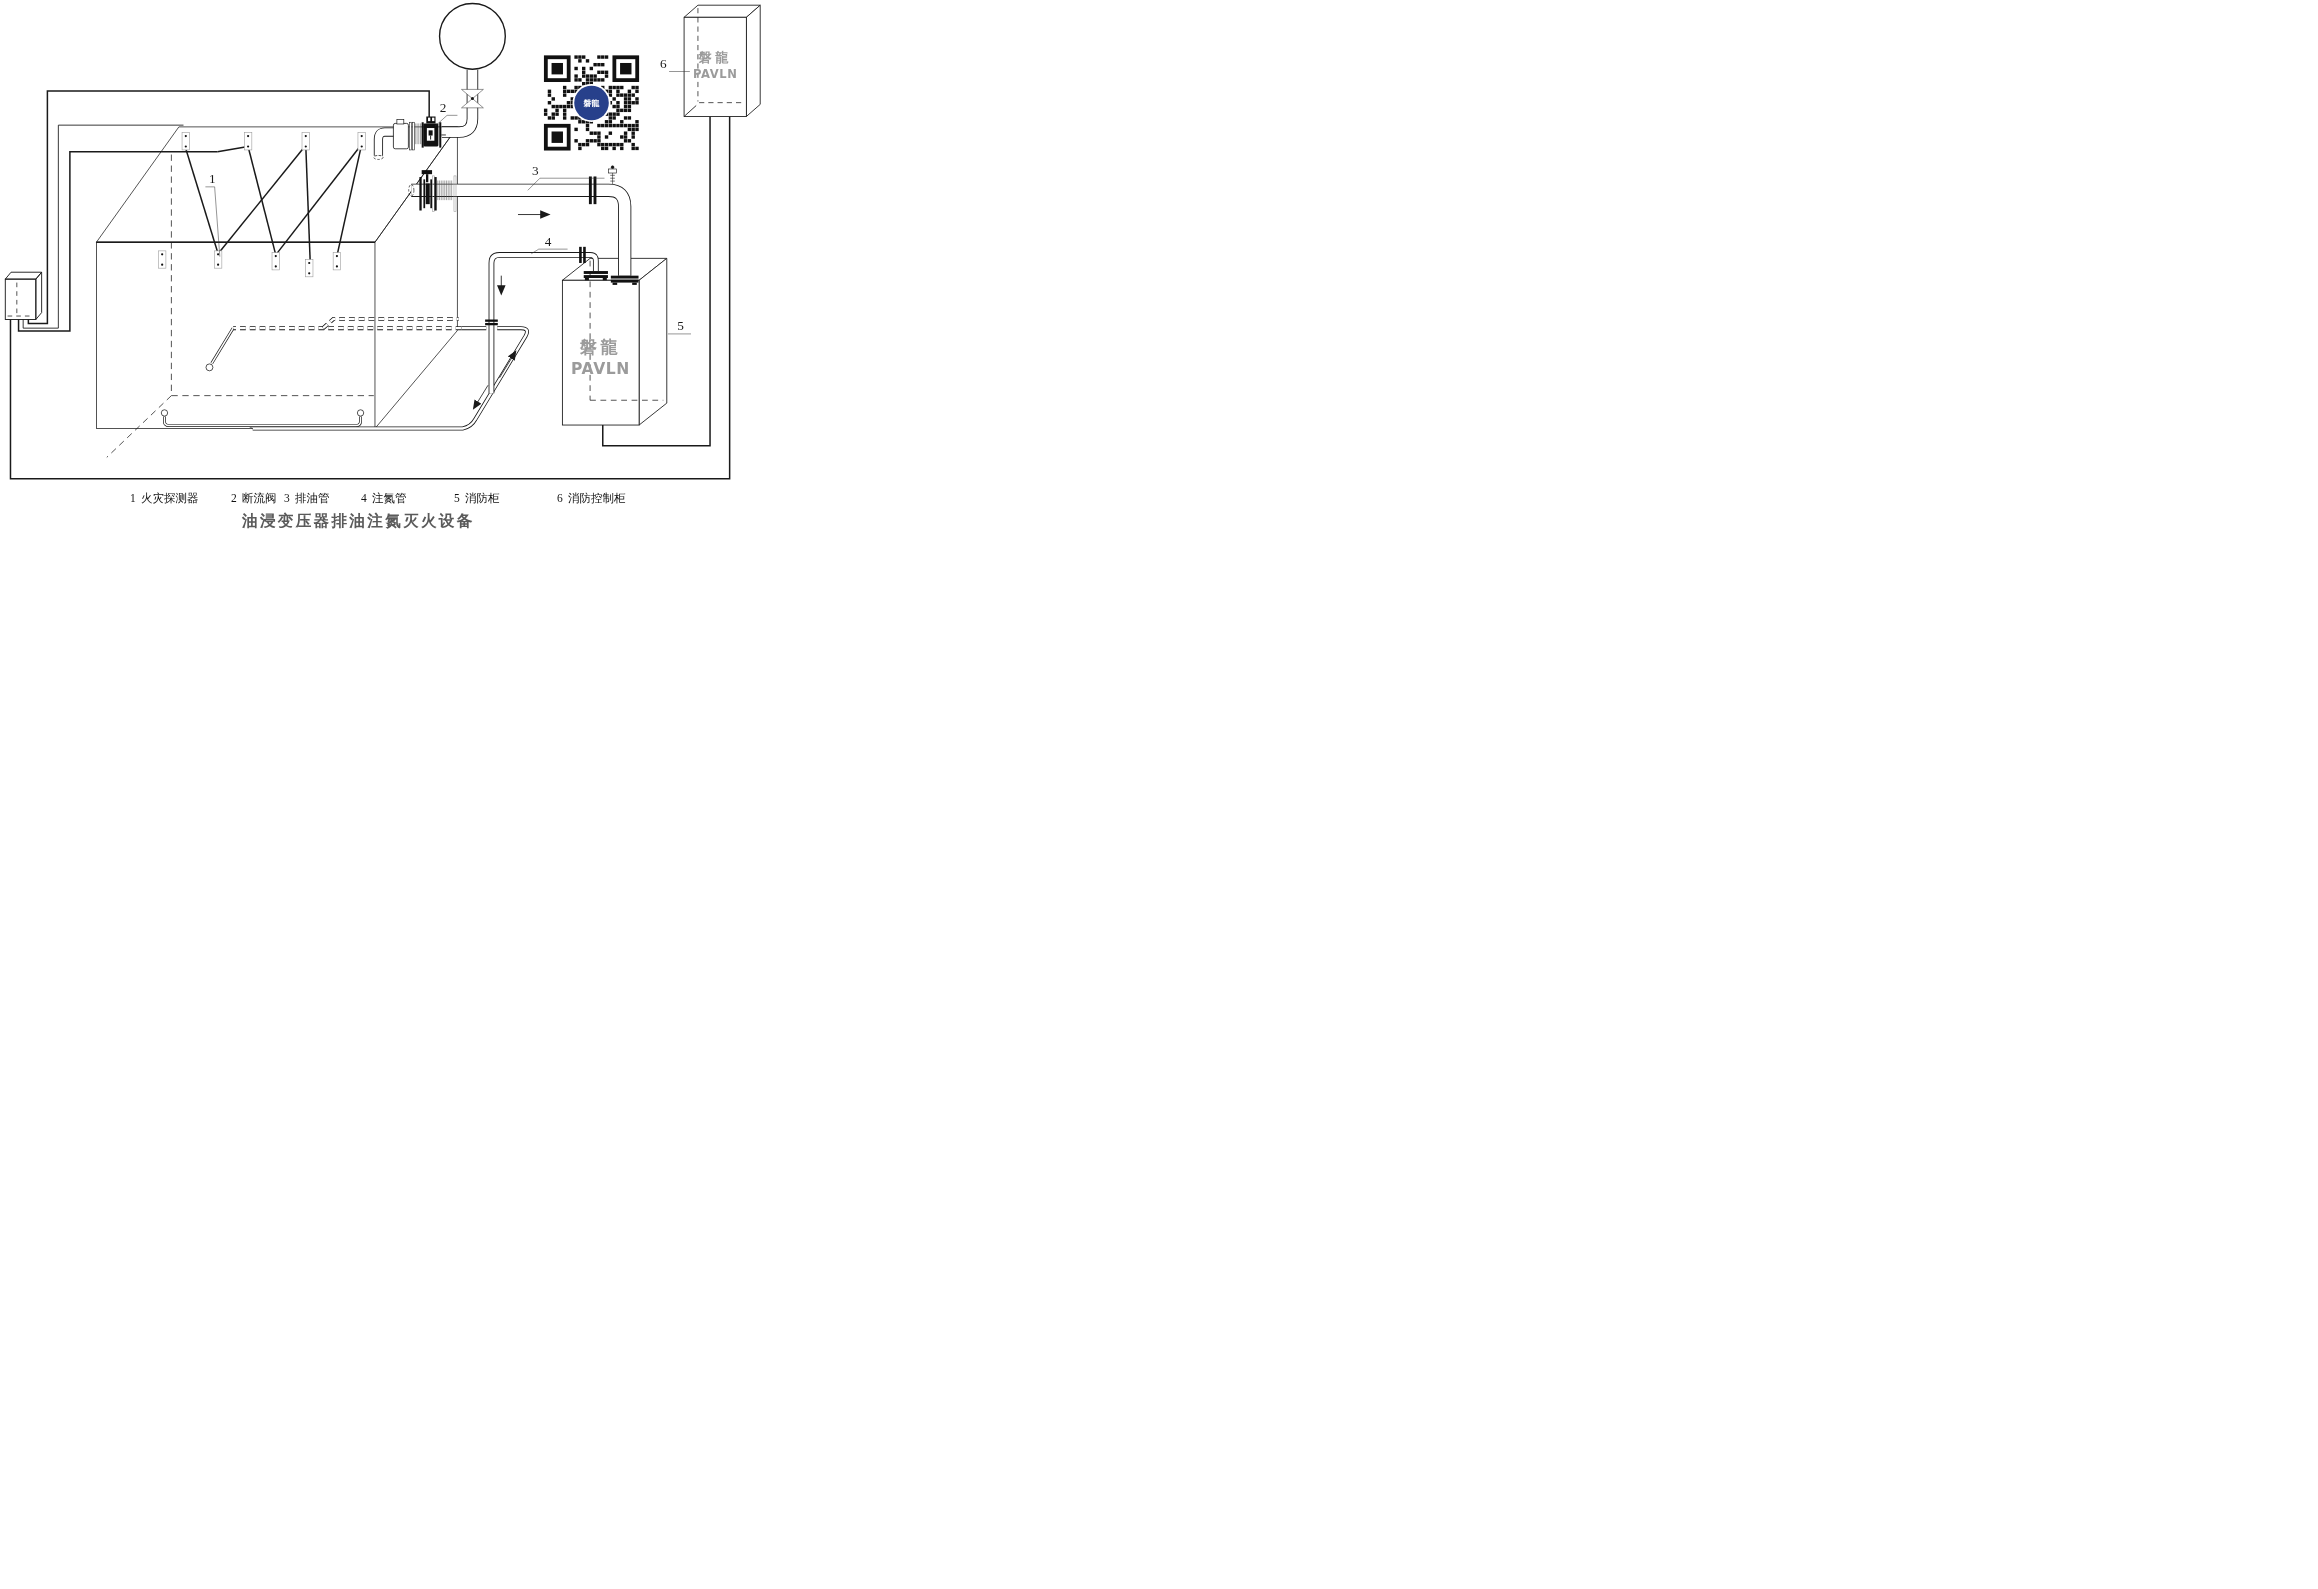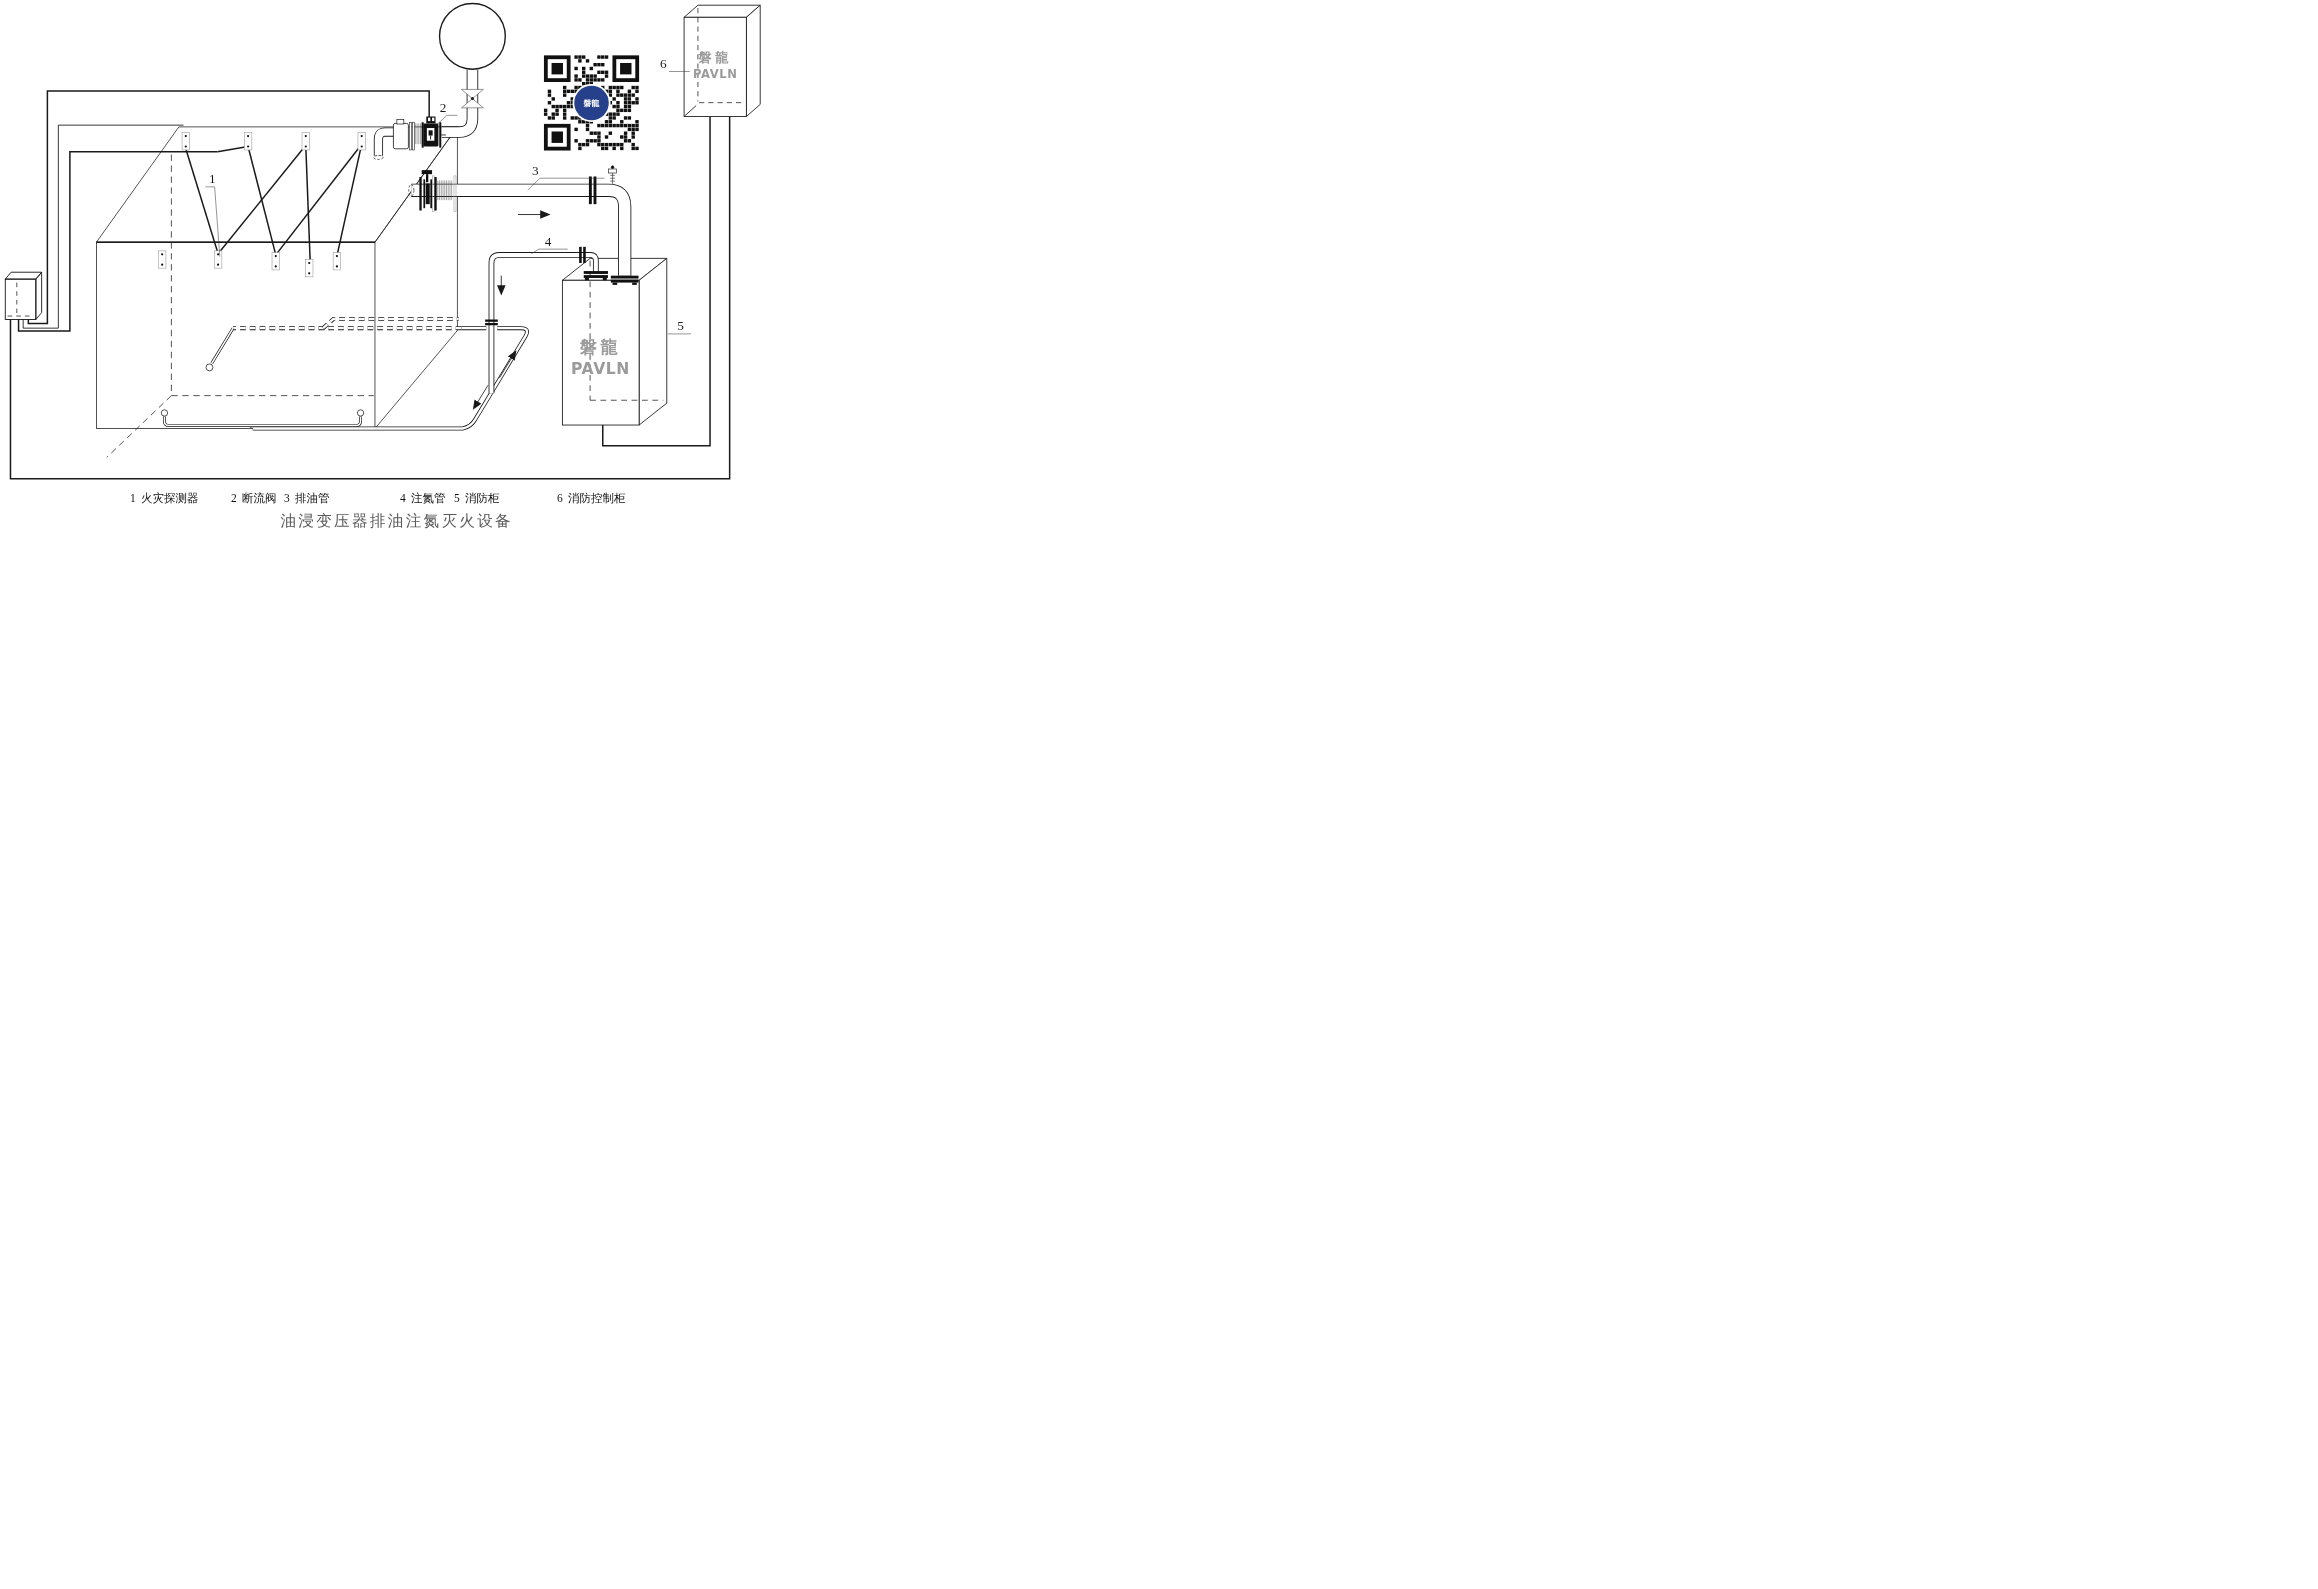--- a/index.html
+++ b/index.html
@@ -3,22 +3,22 @@
 <meta charset="utf-8">
 <style>
   html,body{margin:0;padding:0;background:#ffffff;}
   #stage{position:relative;width:773px;height:530px;background:#fff;overflow:hidden;
          font-family:"DejaVu Sans","Liberation Sans",sans-serif;}
   svg{position:absolute;left:0;top:0;}
   .callout{font-family:"Liberation Serif","DejaVu Serif",serif;font-size:23px;fill:#1a1a1a;}
   .legend{position:absolute;top:491px;left:0;width:773px;height:15px;color:#111;}
   .legend-item{position:absolute;top:0;font-size:11.5px;white-space:nowrap;}
   .legend-item .num{font-family:"Liberation Serif","DejaVu Serif",serif;margin-right:5.2px;}
-  .title{position:absolute;top:511px;left:242px;width:271px;text-align:right;
-         font-size:15.6px;font-weight:normal;color:#5a5a5a;letter-spacing:2.3px;}
+  .title{position:absolute;top:511px;left:242px;width:271px;text-align:left;
+         font-size:15.6px;font-weight:bold;color:#5a5a5a;letter-spacing:2.3px;}
   .logo-hanzi{font-weight:bold;letter-spacing:6px;}
   .logo-latin{font-weight:bold;letter-spacing:1px;}
 </style>
 </head>
 <body>
 
 <div id="stage">
 <svg width="773" height="530" viewBox="0 0 1340 919">
   <defs>
     <marker id="arr" markerWidth="12" markerHeight="10" refX="9" refY="5" orient="auto">
@@ -485,19 +485,19 @@
 
     <text x="1150" y="118" class="callout" text-anchor="middle">6</text>
     <line x1="1160" y1="124" x2="1196" y2="124" stroke="#333" stroke-width="0.9"></line>
   </g>
 </svg>
 
 <div class="legend">
   <div class="legend-item" style="left:130px"><span class="num">1</span><span>火灾探测器</span></div>
   <div class="legend-item" style="left:231px"><span class="num">2</span><span>断流阀</span></div>
   <div class="legend-item" style="left:284px"><span class="num">3</span><span>排油管</span></div>
-  <div class="legend-item" style="left:400px"><span class="num">4</span><span>注氮管</span></div>
+  <div class="legend-item" style="left:361px"><span class="num">4</span><span>注氮管</span></div>
   <div class="legend-item" style="left:454px"><span class="num">5</span><span>消防柜</span></div>
   <div class="legend-item" style="left:557px"><span class="num">6</span><span>消防控制柜</span></div>
 </div>
 <div class="title">油浸变压器排油注氮灭火设备</div>
 </div>
 
 
 </body></html>

